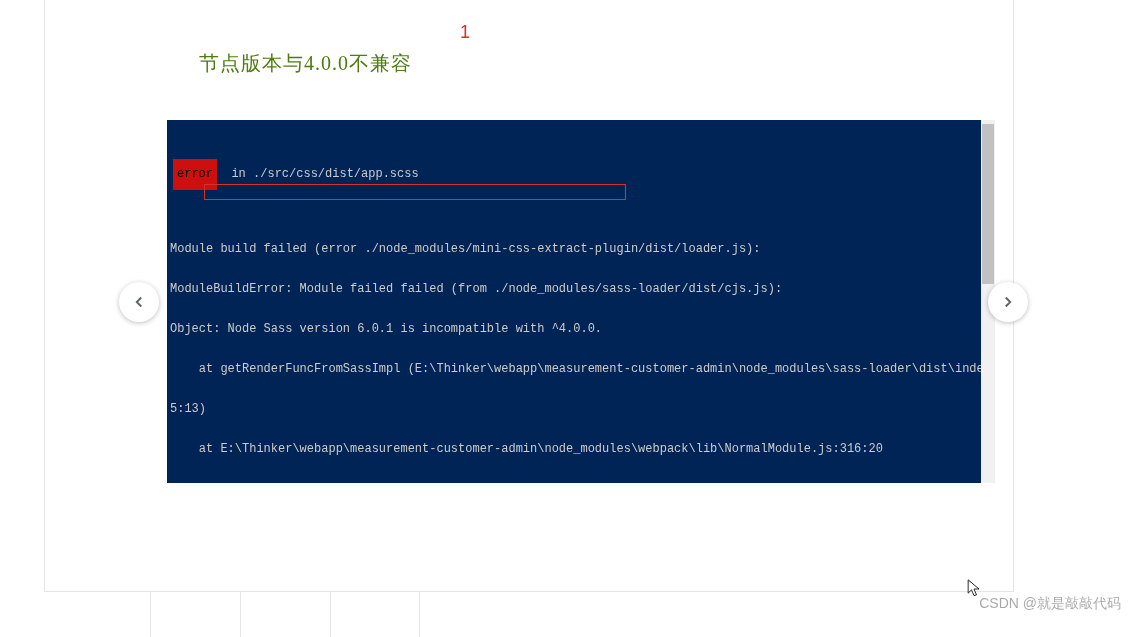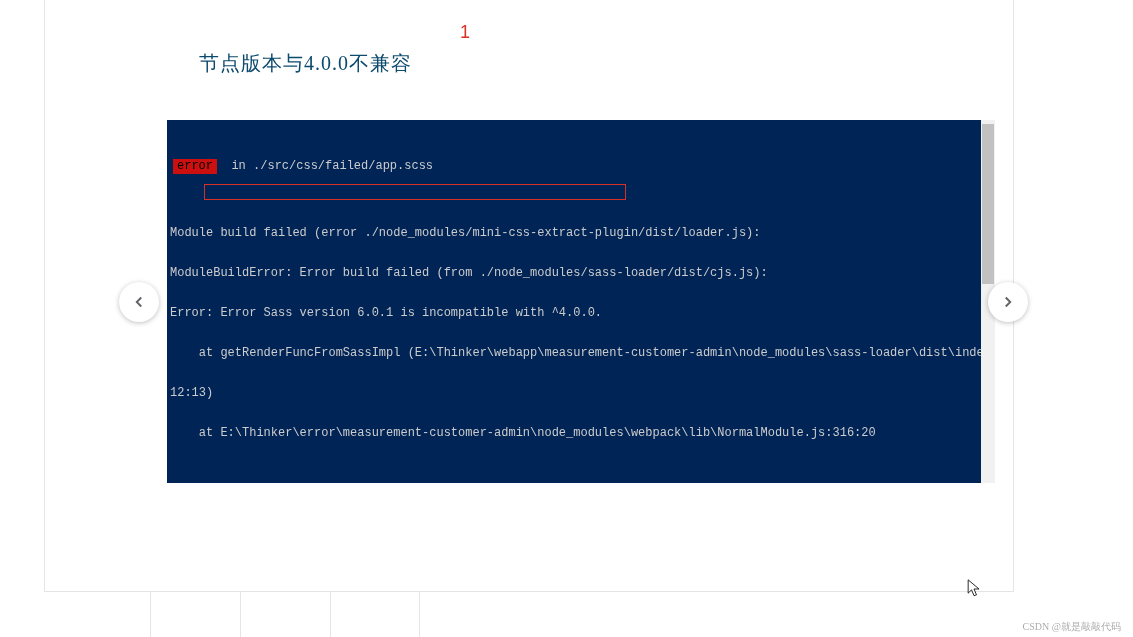--- a/index.html
+++ b/index.html
@@ -27,21 +27,21 @@
       left: 415px;
       top: 22px;
       color: #d93025;
       font-size: 18px;
       font-family: Arial, sans-serif;
     }
     .annotation-text {
       position: absolute;
       left: 154px;
       top: 50px;
-      color: #0c4a6e;
+      color: #4d7c0f;
       font-size: 20px;
       font-family: "SimSun", serif;
       letter-spacing: 1px;
     }
     .terminal {
       position: absolute;
       left: 122px;
       top: 120px;
       width: 814px;
       height: 363px;
@@ -50,21 +50,21 @@
       font-family: "Consolas", "Courier New", monospace;
       font-size: 12px;
       line-height: 13.3px;
       overflow: hidden;
       white-space: pre;
       padding-top: 12px;
     }
     .terminal .err-badge {
       background: #cc1010;
       color: #000;
-      padding: 1px 4px;
+      padding: 9px 4px;
       font-weight: normal;
       display: inline-block;
       margin-left: 3px;
     }
     .term-line {
       padding-left: 3px;
       white-space: pre;
       overflow: hidden;
     }
     .highlight-box {
@@ -106,24 +106,24 @@
       color: #5f6368;
       cursor: pointer;
       top: 282px;
     }
     .nav-left { left: 74px; }
     .nav-right { left: 943px; }
     .nav-circle svg { width: 18px; height: 18px; }
     .watermark {
       position: absolute;
       right: 12px;
-      bottom: 3px;
+      bottom: 24px;
       color: rgba(0,0,0,0.35);
-      font-size: 10px;
-      font-family: Liberation Serif, serif;
+      font-size: 14px;
+      font-family: Liberation Sans, sans-serif;
     }
     .cursor-arrow {
       position: absolute;
       left: 967px;
       top: 579px;
       width: 14px;
       height: 20px;
       pointer-events: none;
     }
     .bottom-cells {
@@ -153,28 +153,28 @@
 <body>
 
 <div class="top-left-box"></div>
 
 <div class="content-frame">
 
   <div class="mark-1">1</div>
   <div class="annotation-text">节点版本与4.0.0不兼容</div>
 
   <div class="terminal">
-    <div class="term-line"><span class="err-badge">error</span><span>  in ./src/css/failed/app.scss</span></div>
+    <div class="term-line"><span class="err-badge">error</span><span>  in ./src/css/dist/app.scss</span></div>
     <div class="term-line"></div>
     <div class="term-line">Module build failed (error ./node_modules/mini-css-extract-plugin/dist/loader.js):</div>
-    <div class="term-line">ModuleBuildError: Error build failed (from ./node_modules/sass-loader/dist/cjs.js):</div>
-    <div class="term-line">Error: Error Sass version 6.0.1 is incompatible with ^4.0.0.</div>
+    <div class="term-line">ModuleBuildError: Module failed failed (from ./node_modules/sass-loader/dist/cjs.js):</div>
+    <div class="term-line">Object: Node Sass version 6.0.1 is incompatible with ^4.0.0.</div>
     <div class="term-line">    at getRenderFuncFromSassImpl (E:\Thinker\webapp\measurement-customer-admin\node_modules\sass-loader\dist\index.js:16</div>
-    <div class="term-line">12:13)</div>
-    <div class="term-line">    at E:\Thinker\error\measurement-customer-admin\node_modules\webpack\lib\NormalModule.js:316:20</div>
+    <div class="term-line">5:13)</div>
+    <div class="term-line">    at E:\Thinker\webapp\measurement-customer-admin\node_modules\webpack\lib\NormalModule.js:316:20</div>
     
     
     
     
     
     
     
     
     
     

